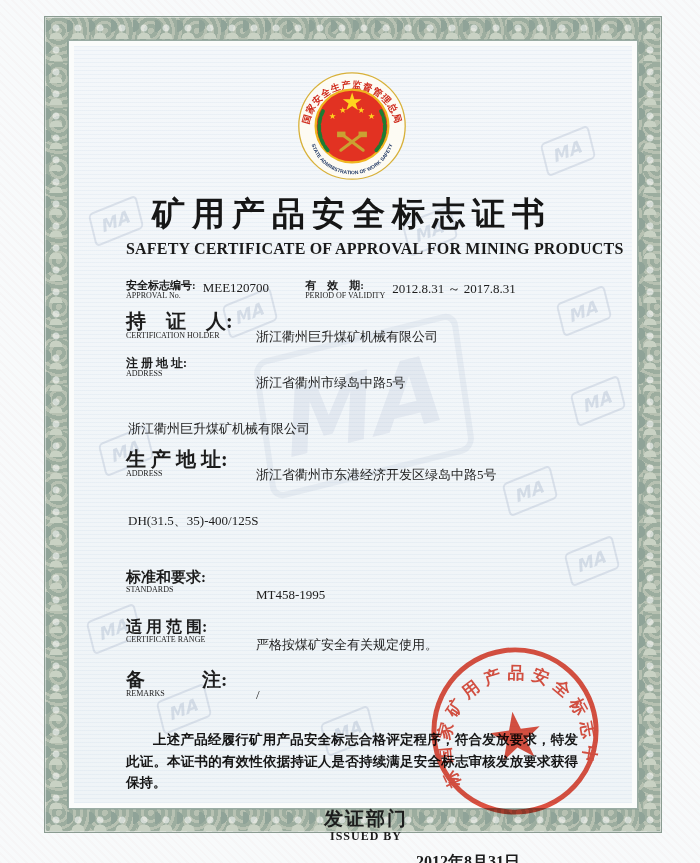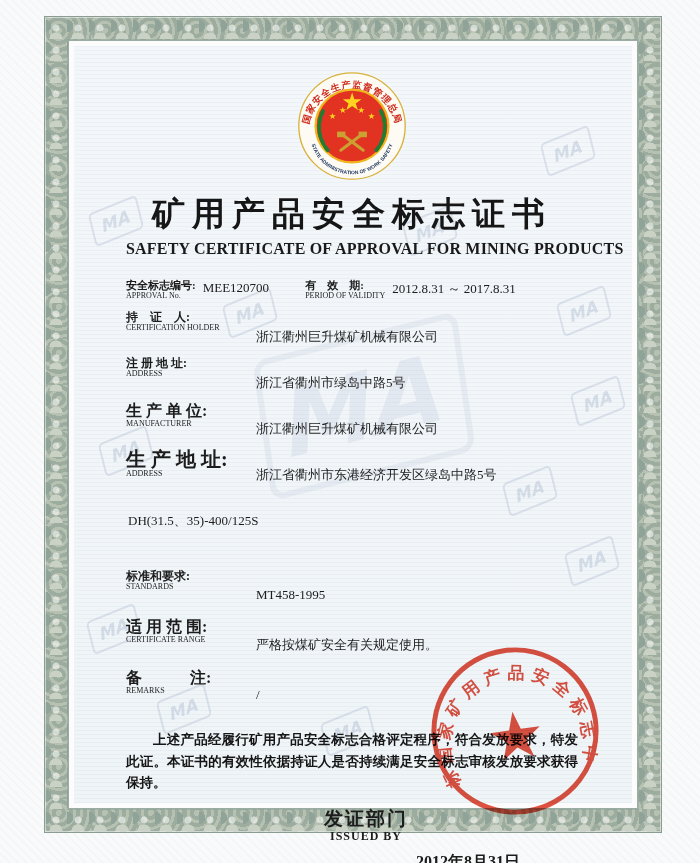--- a/index.html
+++ b/index.html
@@ -152,67 +152,63 @@
           <div class="lblblock">
             <div class="lbl-zh">有　效　期:</div>
             <div class="lbl-en">PERIOD OF VALIDITY</div>
           </div>
           <div class="val">2012.8.31 ～ 2017.8.31</div>
         </div>
       </div>
 
       <div class="field">
         <div class="lblblock">
-          <div class="lbl-zh" style="font-size:12px;">持　证　人:</div>
+          <div class="lbl-zh" style="font-size:20px;">持　证　人:</div>
           <div class="lbl-en">CERTIFICATION HOLDER</div>
         </div>
         <div class="val">浙江衢州巨升煤矿机械有限公司</div>
       </div>
       <div class="field">
         <div class="lblblock">
           <div class="lbl-zh" style="font-size:12px;">注 册 地 址:</div>
           <div class="lbl-en">ADDRESS</div>
         </div>
         <div class="val">浙江省衢州市绿岛中路5号</div>
       </div>
       <div class="field">
-        <div class="lblblock">
-          <div class="lbl-zh" style="font-size:16px;">生 产 单 位:</div>
-          <div class="lbl-en">MANUFACTURER</div>
-        </div>
         <div class="val">浙江衢州巨升煤矿机械有限公司</div>
       </div>
       <div class="field">
         <div class="lblblock">
           <div class="lbl-zh" style="font-size:20px;">生 产 地 址:</div>
           <div class="lbl-en">ADDRESS</div>
         </div>
         <div class="val">浙江省衢州市东港经济开发区绿岛中路5号</div>
       </div>
       <div class="field">
         <div class="val">DH(31.5、35)-400/125S</div>
       </div>
 
       <div class="field group2">
         <div class="lblblock">
-          <div class="lbl-zh" style="font-size:12px;">标准和要求:</div>
+          <div class="lbl-zh" style="font-size:15px;">标准和要求:</div>
           <div class="lbl-en">STANDARDS</div>
         </div>
         <div class="val">MT458-1995</div>
       </div>
       <div class="field" style="margin-top:16px;">
         <div class="lblblock">
           <div class="lbl-zh" style="font-size:16px;">适 用 范 围:</div>
           <div class="lbl-en">CERTIFICATE RANGE</div>
         </div>
         <div class="val">严格按煤矿安全有关规定使用。</div>
       </div>
       <div class="field" style="margin-top:16px;">
         <div class="lblblock">
-          <div class="lbl-zh" style="font-size:16px;">备　　　注:</div>
+          <div class="lbl-zh" style="font-size:19px;">备　　　注:</div>
           <div class="lbl-en">REMARKS</div>
         </div>
         <div class="val">/</div>
       </div>
 
       <div class="statement">上述产品经履行矿用产品安全标志合格评定程序，符合发放要求，特发此证。本证书的有效性依据持证人是否持续满足安全标志审核发放要求获得保持。</div>
 
       <div class="issued">
         <div class="issued-zh">发证部门</div>
         <div class="issued-en">ISSUED BY</div>

